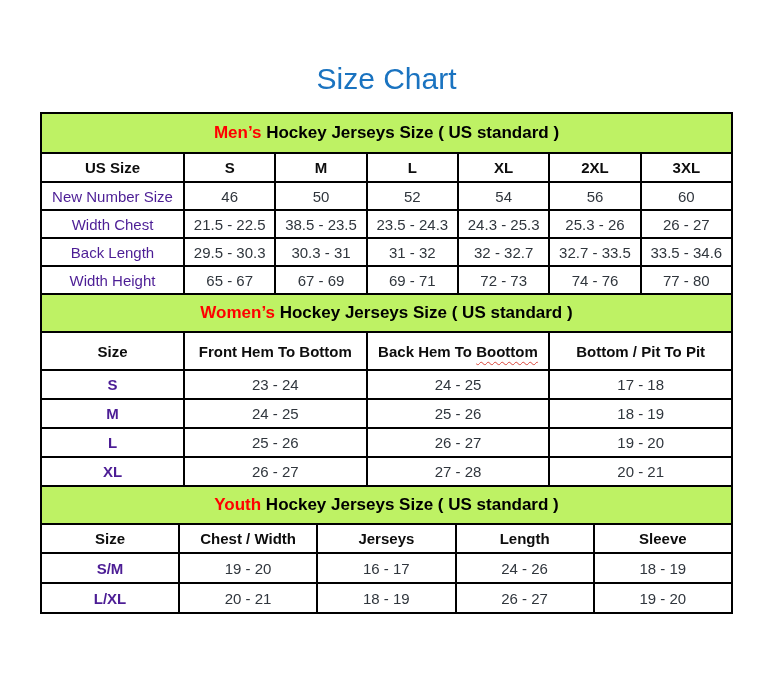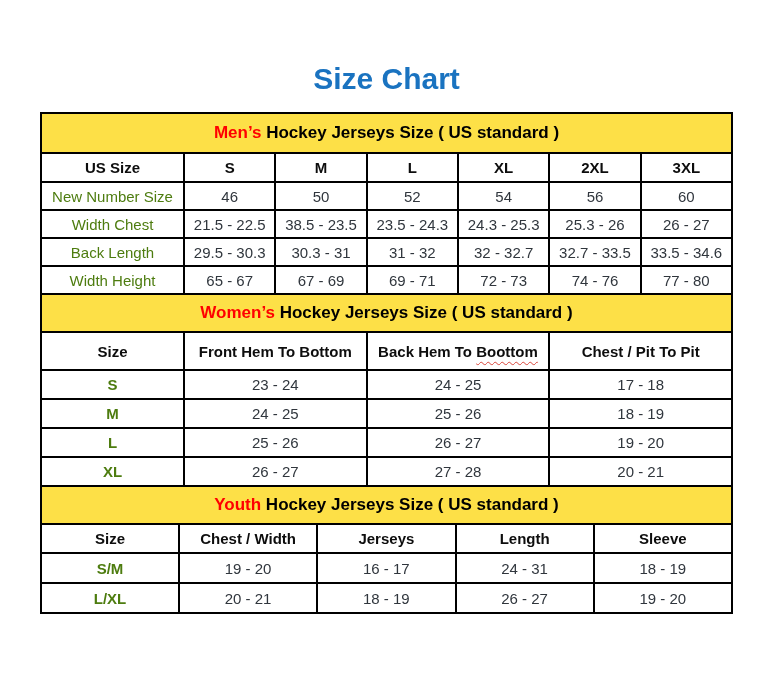--- a/index.html
+++ b/index.html
@@ -8,51 +8,51 @@
     background: #ffffff;
     font-family: "Liberation Sans", sans-serif;
     color: #000;
     overflow: hidden;
   }
   .content { width: 693px; margin-left: 40px; }
   h1.page-title {
     margin: 0; padding-top: 62px; padding-bottom: 16px;
     text-align: center;
     font-size: 30px; line-height: 34px;
-    font-weight: bold;
+    font-weight: normal;
     color: #1a73c0;
     letter-spacing: 0px;
   }
   table.size-table {
     border-collapse: collapse;
     table-layout: fixed;
     width: 693px;
   }
   table.size-table + table.size-table { margin-top: -2px; }
   .size-table td, .size-table th {
     border: 2px solid #000;
     text-align: center;
     vertical-align: middle;
     padding: 0 2px;
     font-size: 15px;
     overflow: hidden;
     white-space: nowrap;
   }
   tr.band td {
-    background: #fde047;
+    background: #bef264;
     font-weight: bold;
     font-size: 17px;
     height: 36px;
     color: #000;
   }
   .t-mens tr.band td { height: 38px; }
   tr.band .accent { color: #ff0000; }
   tr.head th { font-weight: bold; height: 27px; color: #0d0d0d; }
   .t-womens tr.head th { height: 36px; }
-  td.row-label { color: #4d7c0f; font-weight: normal; height: 26px; }
+  td.row-label { color: #4c1d95; font-weight: normal; height: 26px; }
   td.row-label.bold { font-weight: bold; }
   td.val { color: #30363d; font-weight: normal; height: 26px; }
   .t-womens td.val, .t-womens td.row-label { height: 27px; }
   .t-youth td.val, .t-youth td.row-label { height: 28px; }
   .squiggle {
     text-decoration-line: underline;
     text-decoration-style: wavy;
     text-decoration-color: #d9453a;
     text-decoration-thickness: 1px;
     text-underline-offset: 4px;
@@ -135,21 +135,21 @@
         <col>
       </colgroup>
     <tbody>
       <tr class="band">
         <td colspan="4"><span class="accent">Women’s</span><span> Hockey Jerseys Size ( US standard )</span></td>
       </tr>
       <tr class="head">
         <th>Size</th>
         <th>Front Hem To Bottom</th>
         <th><span>Back Hem To </span><span class="squiggle">Boottom</span></th>
-        <th>Chest / Pit To Pit</th>
+        <th>Bottom / Pit To Pit</th>
       </tr>
       <tr>
         <td class="row-label bold">S</td>
         <td class="val">23 - 24</td>
         <td class="val">24 - 25</td>
         <td class="val">17 - 18</td>
       </tr>
       <tr>
         <td class="row-label bold">M</td>
         <td class="val">24 - 25</td>
@@ -187,21 +187,21 @@
         <th>Size</th>
         <th>Chest / Width</th>
         <th>Jerseys</th>
         <th>Length</th>
         <th>Sleeve</th>
       </tr>
       <tr>
         <td class="row-label bold">S/M</td>
         <td class="val">19 - 20</td>
         <td class="val">16 - 17</td>
-        <td class="val">24 - 31</td>
+        <td class="val">24 - 26</td>
         <td class="val">18 - 19</td>
       </tr>
       <tr>
         <td class="row-label bold">L/XL</td>
         <td class="val">20 - 21</td>
         <td class="val">18 - 19</td>
         <td class="val">26 - 27</td>
         <td class="val">19 - 20</td>
       </tr>
     </tbody>

